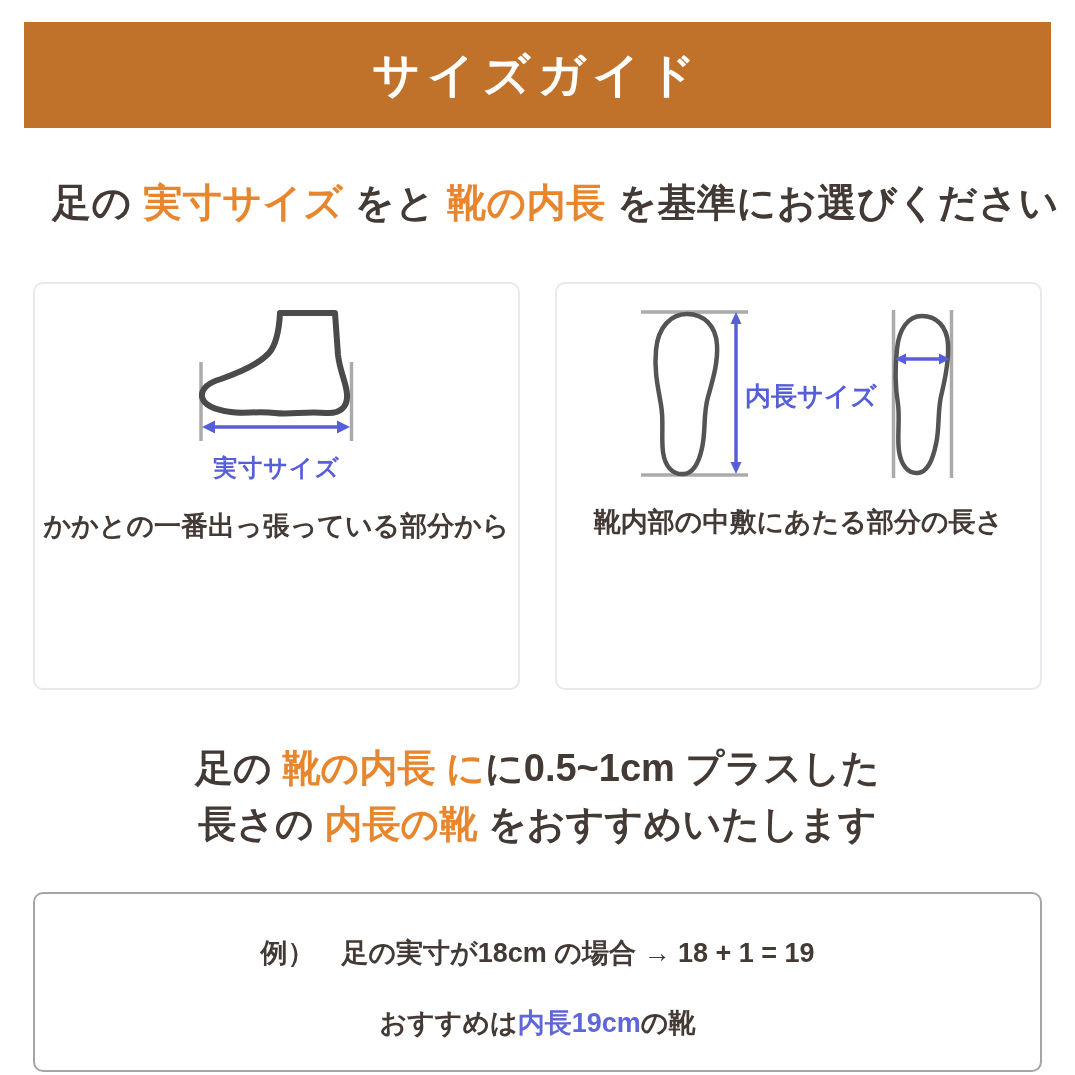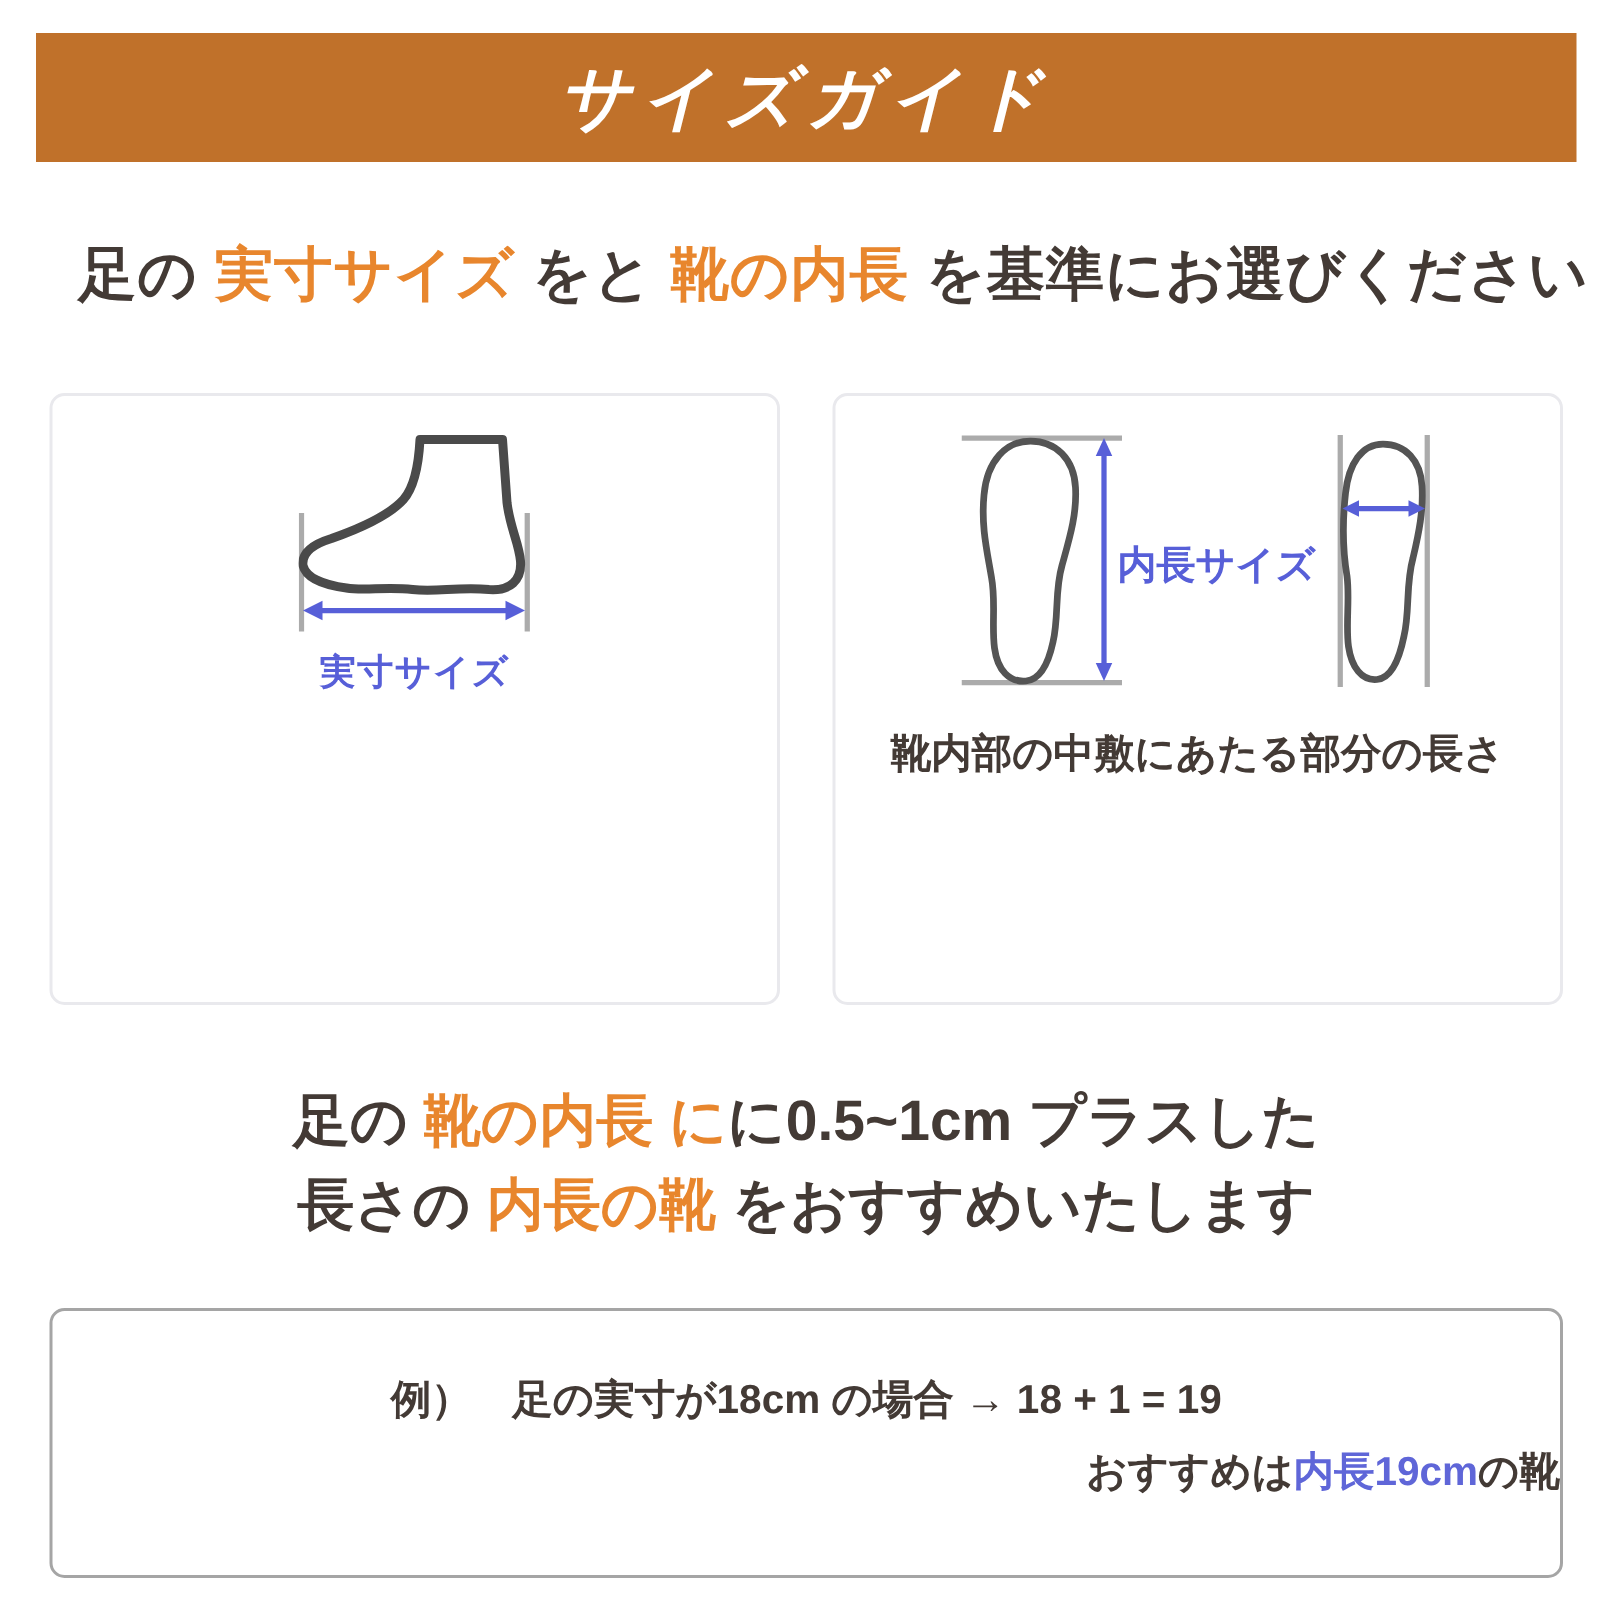--- a/index.html
+++ b/index.html
@@ -9,26 +9,25 @@
     width: 1075px;
     height: 1075px;
     background: #ffffff;
     font-family: "Liberation Sans", "DejaVu Sans", sans-serif;
     color: #433a35;
     overflow: hidden;
   }
   
   .banner {
     margin: 22px 24px 0;
-    height: 86px;
+    height: 106px;
     background: #c0712a;
     display: flex;
     align-items: center;
     justify-content: center;
-    font-style: italic;
   }
   .banner-title {
     font-size: 47px;
     font-weight: 700;
     letter-spacing: 7px;
     color: #ffffff;
   }
   
   .heading {
     margin-top: 48px;
@@ -87,21 +86,21 @@
     margin: 40px 33px 0;
     height: 180px;
     border: 2px solid #a5a5a5;
     border-radius: 10px;
     text-align: center;
     padding-top: 42px;
     font-size: 27px;
     font-weight: 600;
   }
   .ex-line { line-height: 34px; }
-  .ex-line + .ex-line { margin-top: 14px; text-align: right; }
+  .ex-line + .ex-line { margin-top: 36px; }
   
   .note {
     margin-top: 46px;
     text-align: center;
     font-size: 27px;
     font-weight: 600;
     color: #433a35;
   }
 </style>
 </head>
@@ -133,21 +132,21 @@
              C 42 62 60 54 70 43
              C 77 35 80 22 81 3 Z" fill="none" stroke="#4a4a4a" stroke-width="6" stroke-linejoin="round" stroke-linecap="round"></path>
 
         <g>
           <line x1="13" y1="117" x2="141" y2="117" stroke="#575fd8" stroke-width="3.5"></line>
           <polygon points="3,117 16,110.5 16,123.5" fill="#575fd8"></polygon>
           <polygon points="151,117 138,110.5 138,123.5" fill="#575fd8"></polygon>
         </g>
       </svg>
       <div class="measure-label">実寸サイズ</div>
-      <p class="card-caption"><br></p>
+      <p class="card-caption"><span>かかとの一番出っ張っている部分から</span><br></p>
     </div>
 
     <div class="card">
       <svg viewBox="0 0 316 170" width="316" height="170">
 
         <line x1="0" y1="2" x2="107" y2="2" stroke="#ababab" stroke-width="3.5"></line>
         <line x1="0" y1="165" x2="107" y2="165" stroke="#ababab" stroke-width="3.5"></line>
         <path d="M 46 4 C 63 4 75 16 76 35
              C 77 53 72 69 67 87
              C 62 104 65 121 61 138

